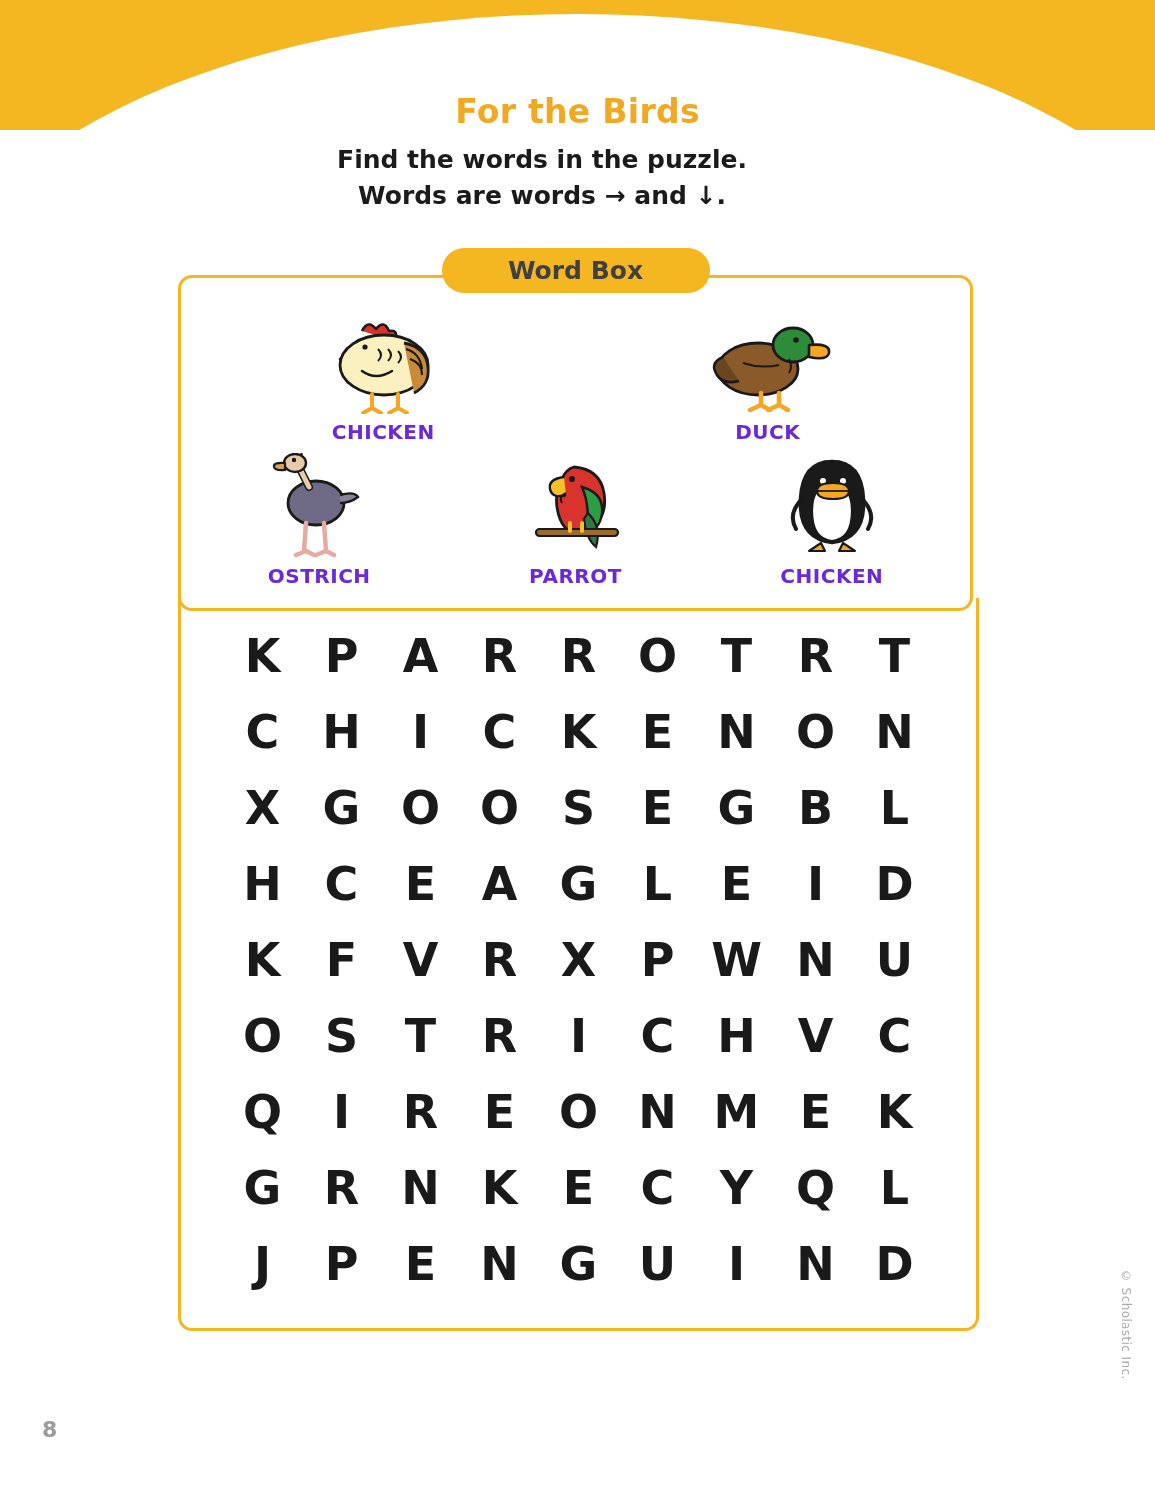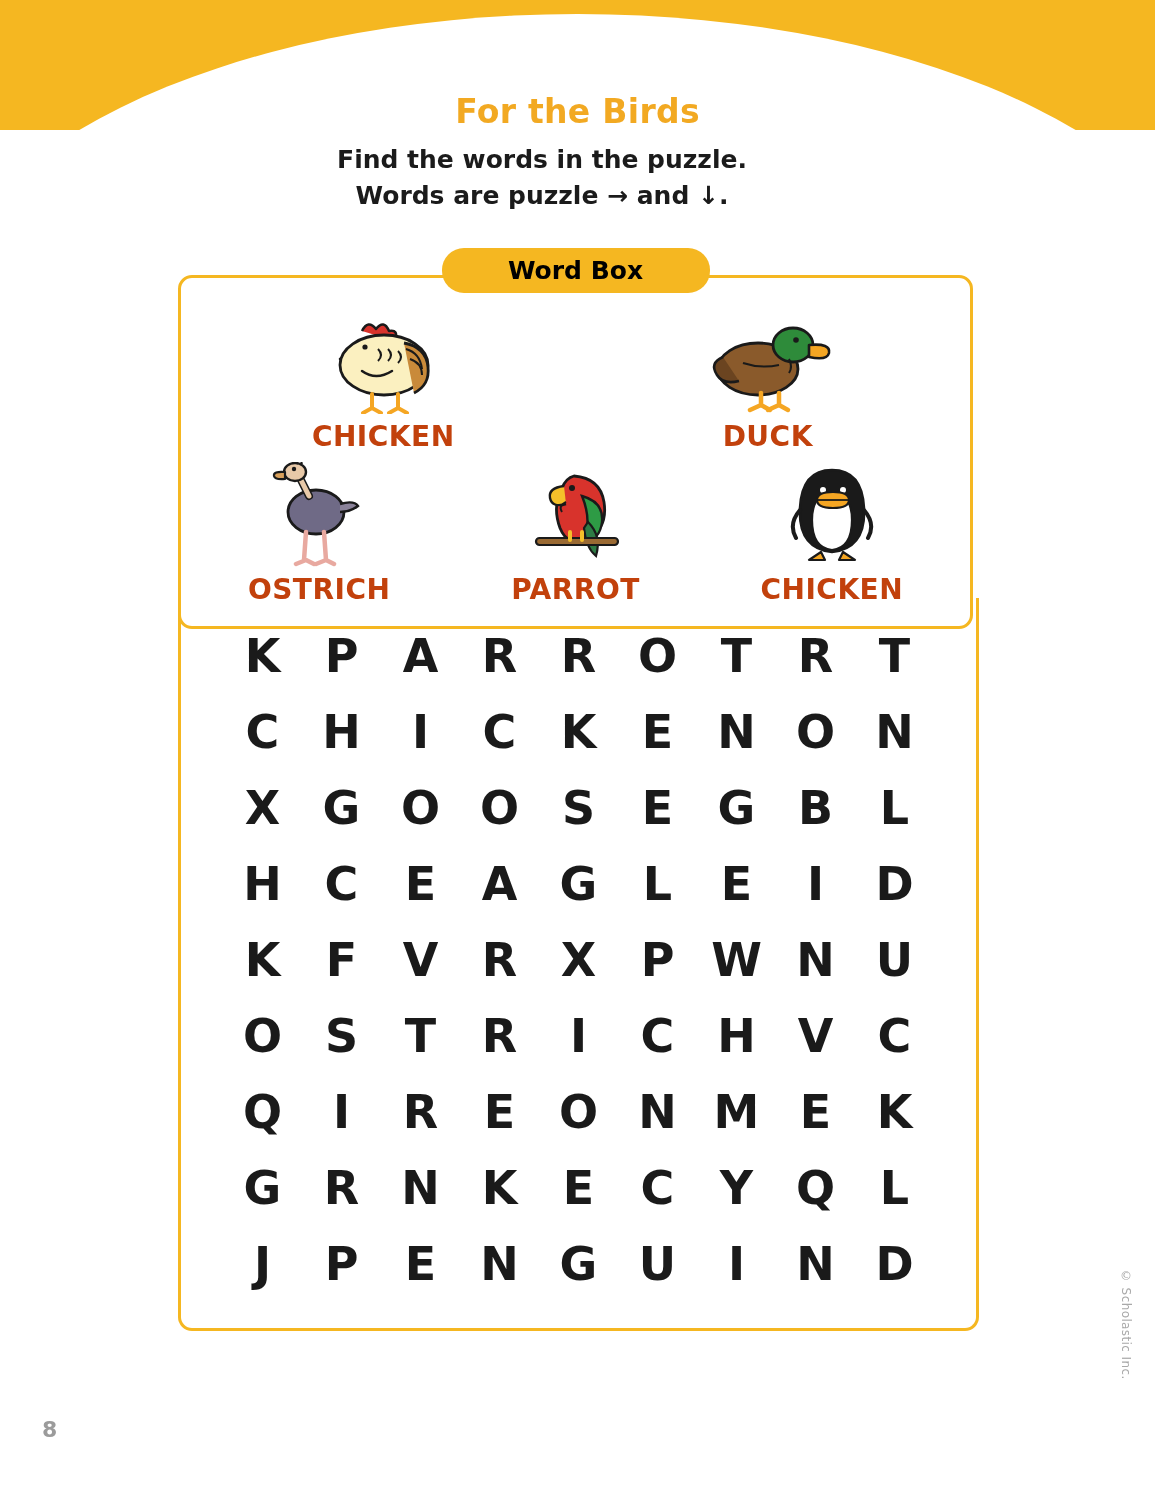--- a/index.html
+++ b/index.html
@@ -77,21 +77,21 @@
   }
   .wordbox-tab {
     position: absolute;
     left: 50%;
     transform: translateX(-50%);
     top: -27px;
     width: 268px;
     height: 45px;
     background: #F5B721;
     border-radius: 22px;
-    color: #000000;
+    color: #404040;
     font-size: 25px;
     font-weight: bold;
     line-height: 45px;
     text-align: center;
     z-index: 3;
   }
   .wordbox {
     border: 3px solid #F5B721;
     border-radius: 14px;
     background: #ffffff;
@@ -109,23 +109,23 @@
     width: 195px;
     text-align: center;
   }
   .word-art {
     height: 108px;
     display: flex;
     align-items: flex-end;
     justify-content: center;
   }
   .word-label {
-    font-size: 28px;
-    font-weight: bold;
-    color: #c2410c;
+    font-size: 20px;
+    font-weight: bold;
+    color: #6d28d9;
     letter-spacing: 0.5px;
     margin-top: 6px;
   }
 
   
   .grid-wrap {
     position: absolute;
     left: 178px;
     top: 598px;
     width: 795px;
@@ -177,21 +177,21 @@
 <div class="page">
 
   <div class="banner">
     <div class="banner-arc"></div>
   </div>
 
   <div class="title">For the Birds</div>
 
   <div class="instructions">
     <div class="line1">Find the words in the puzzle.</div>
-    <div class="line2">Words are puzzle → and ↓.</div>
+    <div class="line2">Words are words → and ↓.</div>
   </div>
 
   <div class="wordbox-wrap">
     <div class="wordbox-tab">Word Box</div>
     <div class="wordbox">
 
       <div class="word-row">
 
         <div class="word-cell">
           <div class="word-art">

